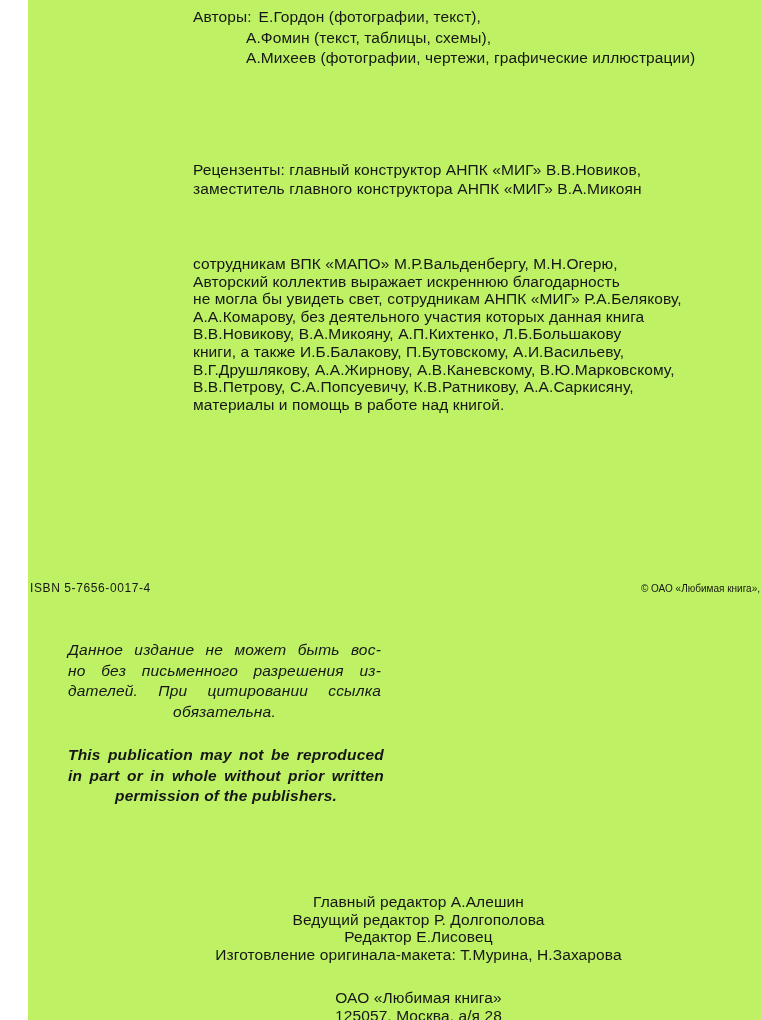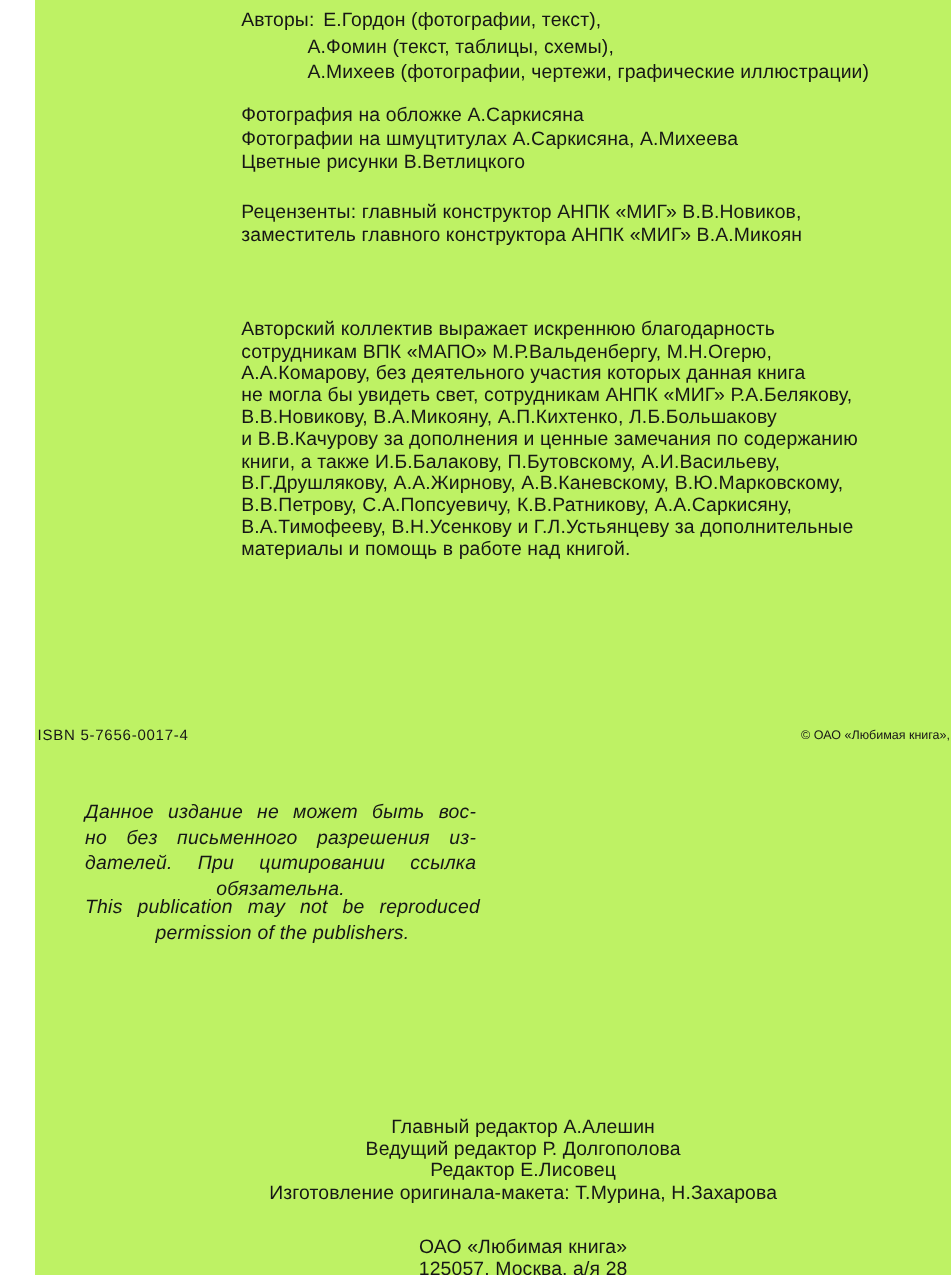--- a/index.html
+++ b/index.html
@@ -72,57 +72,51 @@
 
   <div class="abs body-text authors-block" style="left:165px; top:7px;">
     <div class="authors-row">
       <span class="authors-label">Авторы:</span>
       <span>Е.Гордон (фотографии, текст),</span>
     </div>
     <div class="hang-indent">А.Фомин (текст, таблицы, схемы),</div>
     <div class="hang-indent">А.Михеев (фотографии, чертежи, графические иллюстрации)</div>
   </div>
 
-  <div class="abs body-text" style="left:165px; top:84px; line-height:18.5px;">
-    <div>Фотография на обложке А.Саркисяна</div>
-    <div>Фотографии на шмуцтитулах А.Саркисяна, А.Михеева</div>
-    <div>Цветные рисунки В.Ветлицкого</div>
-  </div>
 
   <div class="abs body-text" style="left:165px; top:161px; line-height:18.5px;">
     <div>Рецензенты: главный конструктор АНПК «МИГ» В.В.Новиков,</div>
     <div>заместитель главного конструктора АНПК «МИГ» В.А.Микоян</div>
   </div>
 
   <div class="abs body-text" style="left:165px; top:255px; line-height:17.6px;">
+    <div>сотрудникам ВПК «МАПО» М.Р.Вальденбергу, М.Н.Огерю,</div>
     <div>Авторский коллектив выражает искреннюю благодарность</div>
-    <div>сотрудникам ВПК «МАПО» М.Р.Вальденбергу, М.Н.Огерю,</div>
+    <div>не могла бы увидеть свет, сотрудникам АНПК «МИГ» Р.А.Белякову,</div>
     <div>А.А.Комарову, без деятельного участия которых данная книга</div>
-    <div>не могла бы увидеть свет, сотрудникам АНПК «МИГ» Р.А.Белякову,</div>
     <div>В.В.Новикову, В.А.Микояну, А.П.Кихтенко, Л.Б.Большакову</div>
-    <div>и В.В.Качурову за дополнения и ценные замечания по содержанию</div>
     <div>книги, а также И.Б.Балакову, П.Бутовскому, А.И.Васильеву,</div>
     <div>В.Г.Друшлякову, А.А.Жирнову, А.В.Каневскому, В.Ю.Марковскому,</div>
     <div>В.В.Петрову, С.А.Попсуевичу, К.В.Ратникову, А.А.Саркисяну,</div>
-    <div>В.А.Тимофееву, В.Н.Усенкову и Г.Л.Устьянцеву за дополнительные</div>
     <div>материалы и помощь в работе над книгой.</div>
   </div>
 
   <div class="abs isbn-text" style="left:2px; top:581px;">ISBN 5-7656-0017-4</div>
   <div class="abs copyright-text" style="right:4px; top:583px;">© ОАО «Любимая книга», 1998</div>
 
   <div class="abs notice" style="left:40px; top:640px; width:313px;">
     <div class="jline">Данное издание не может быть вос-</div>
     <div class="jline">но без письменного разрешения из-</div>
     <div class="jline">дателей. При цитировании ссылка</div>
     <div class="lastline">обязательна.</div>
   </div>
 
-  <div class="abs notice" style="left:40px; top:716px; width:316px;">
+  <div class="abs notice" style="left:40px; top:745px; width:316px;font-weight:bold;">
     <div class="jline">This publication may not be reproduced</div>
+    <div class="jline">in part or in whole without prior written</div>
     <div class="lastline">permission of the publishers.</div>
   </div>
 
   <div class="abs centered-block" style="top:893px;">
     <div>Главный редактор А.Алешин</div>
     <div>Ведущий редактор Р. Долгополова</div>
     <div>Редактор Е.Лисовец</div>
     <div>Изготовление оригинала-макета: Т.Мурина, Н.Захарова</div>
   </div>
 

